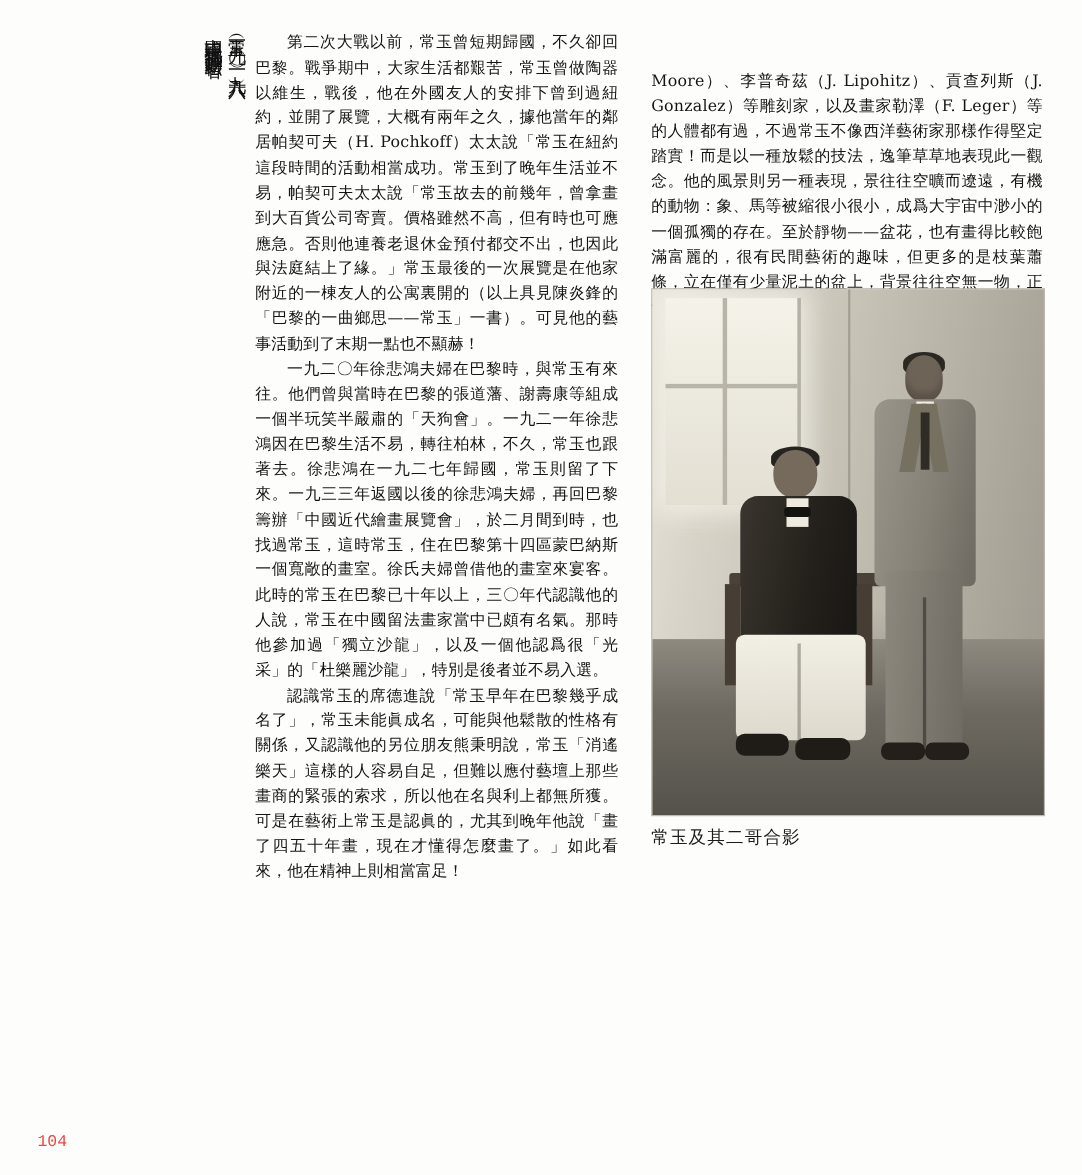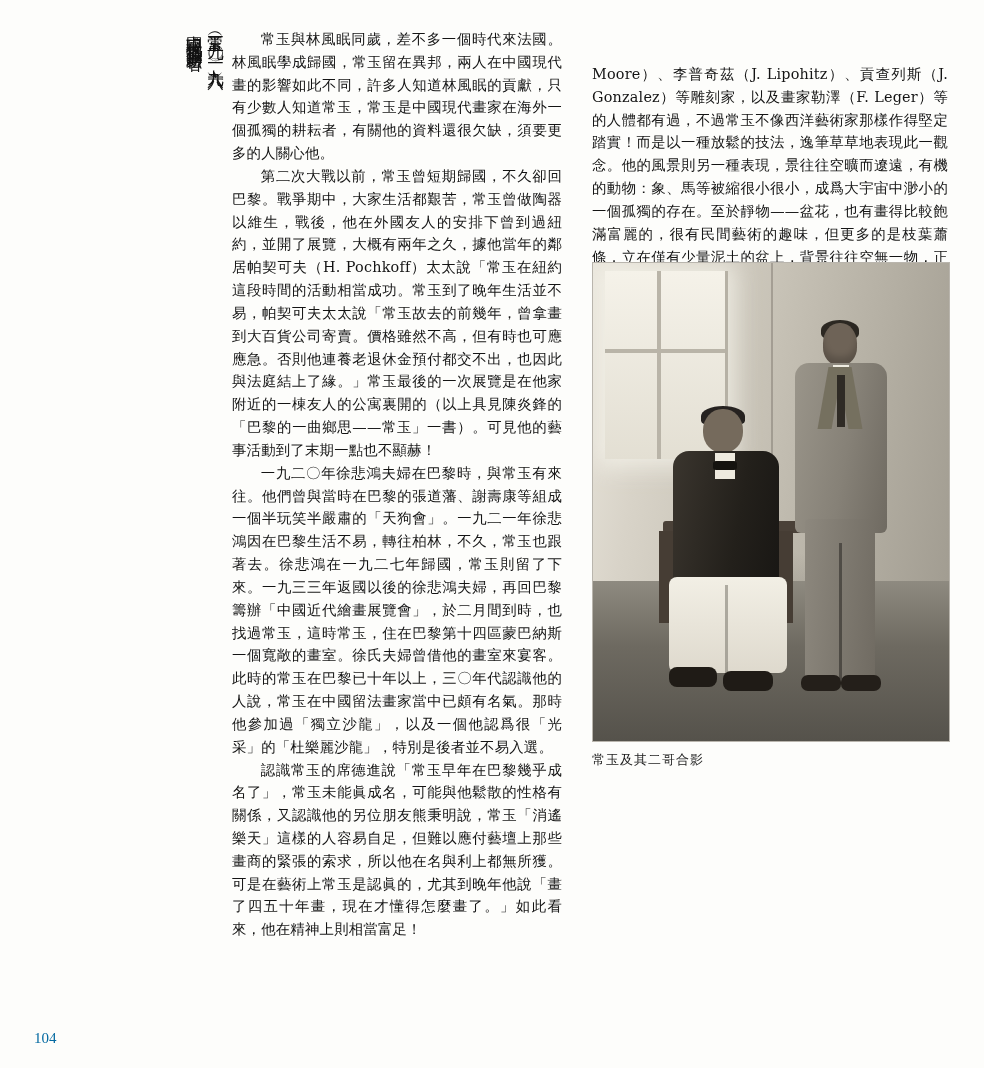--- a/index.html
+++ b/index.html
@@ -359,46 +359,45 @@
     position: absolute;
     left: 186px;
     top: 268px;
     width: 14px;
     height: 92px;
     background: #463d34;
   }
   .photo-caption {
     margin-top: 9px;
     font-family: Liberation Sans, sans-serif;
-    font-size: 13px;
+    font-size: 16px;
     color: #1c1c1c;
     letter-spacing: 1px;
   }
 
   .page-number {
     position: absolute;
     left: 34px;
     top: 1030px;
-    font-family: Liberation Serif, serif;
+    font-family: Liberation Mono, monospace;
     font-size: 15px;
-    color: #0369a1;
+    color: #ef4444;
   }
 </style>
 </head>
 <body>
 
 <div class="page">
 
   <div class="vertical-title">
     <div class="vtitle-line vtitle-main">常玉（一九〇〇～一九六六）</div>
     <div class="vtitle-line vtitle-sub">中國現代畫孤獨的耕耘者</div>
   </div>
 
   <div class="col col-left">
-    <p>常玉與林風眠同歲，差不多一個時代來法國。林風眠學成歸國，常玉留在異邦，兩人在中國現代畫的影響如此不同，許多人知道林風眠的貢獻，只有少數人知道常玉，常玉是中國現代畫家在海外一個孤獨的耕耘者，有關他的資料還很欠缺，須要更多的人關心他。</p>
     <p>第二次大戰以前，常玉曾短期歸國，不久卻回巴黎。戰爭期中，大家生活都艱苦，常玉曾做陶器以維生，戰後，他在外國友人的安排下曾到過紐約，並開了展覽，大概有兩年之久，據他當年的鄰居帕契可夫（H. Pochkoff）太太說「常玉在紐約這段時間的活動相當成功。常玉到了晚年生活並不易，帕契可夫太太說「常玉故去的前幾年，曾拿畫到大百貨公司寄賣。價格雖然不高，但有時也可應應急。否則他連養老退休金預付都交不出，也因此與法庭結上了緣。」常玉最後的一次展覽是在他家附近的一棟友人的公寓裏開的（以上具見陳炎鋒的「巴黎的一曲鄉思——常玉」一書）。可見他的藝事活動到了末期一點也不顯赫！</p>
     <p>一九二〇年徐悲鴻夫婦在巴黎時，與常玉有來往。他們曾與當時在巴黎的張道藩、謝壽康等組成一個半玩笑半嚴肅的「天狗會」。一九二一年徐悲鴻因在巴黎生活不易，轉往柏林，不久，常玉也跟著去。徐悲鴻在一九二七年歸國，常玉則留了下來。一九三三年返國以後的徐悲鴻夫婦，再回巴黎籌辦「中國近代繪畫展覽會」，於二月間到時，也找過常玉，這時常玉，住在巴黎第十四區蒙巴納斯一個寬敞的畫室。徐氏夫婦曾借他的畫室來宴客。此時的常玉在巴黎已十年以上，三〇年代認識他的人說，常玉在中國留法畫家當中已頗有名氣。那時他參加過「獨立沙龍」，以及一個他認爲很「光采」的「杜樂麗沙龍」，特別是後者並不易入選。</p>
     <p>認識常玉的席德進說「常玉早年在巴黎幾乎成名了」，常玉未能眞成名，可能與他鬆散的性格有關係，又認識他的另位朋友熊秉明說，常玉「消遙樂天」這樣的人容易自足，但難以應付藝壇上那些畫商的緊張的索求，所以他在名與利上都無所獲。可是在藝術上常玉是認眞的，尤其到晚年他說「畫了四五十年畫，現在才懂得怎麼畫了。」如此看來，他在精神上則相當富足！</p>
 
   </div>
 
   <div class="col col-right">
     <p class="noindent">Moore）、李普奇茲（J. Lipohitz）、貢查列斯（J. Gonzalez）等雕刻家，以及畫家勒澤（F. Leger）等的人體都有過，不過常玉不像西洋藝術家那樣作得堅定踏實！而是以一種放鬆的技法，逸筆草草地表現此一觀念。他的風景則另一種表現，景往往空曠而遼遠，有機的動物：象、馬等被縮很小很小，成爲大宇宙中渺小的一個孤獨的存在。至於靜物——盆花，也有畫得比較飽滿富麗的，很有民間藝術的趣味，但更多的是枝葉蕭條，立在僅有少量泥土的盆上，背景往往空無一物，正像他漂泊異鄉的孤獨身軀，找不到廣厚故地的滋養。</p>
   </div>
 

